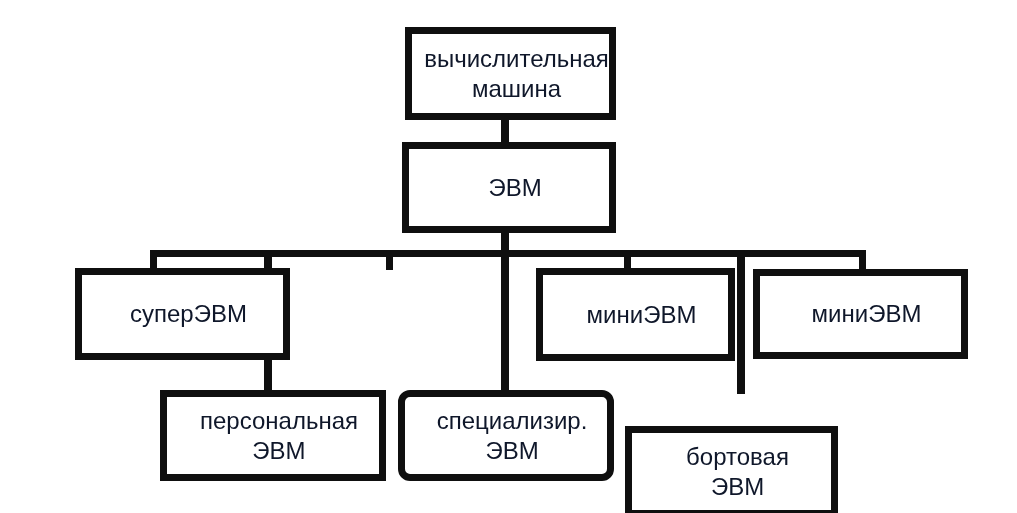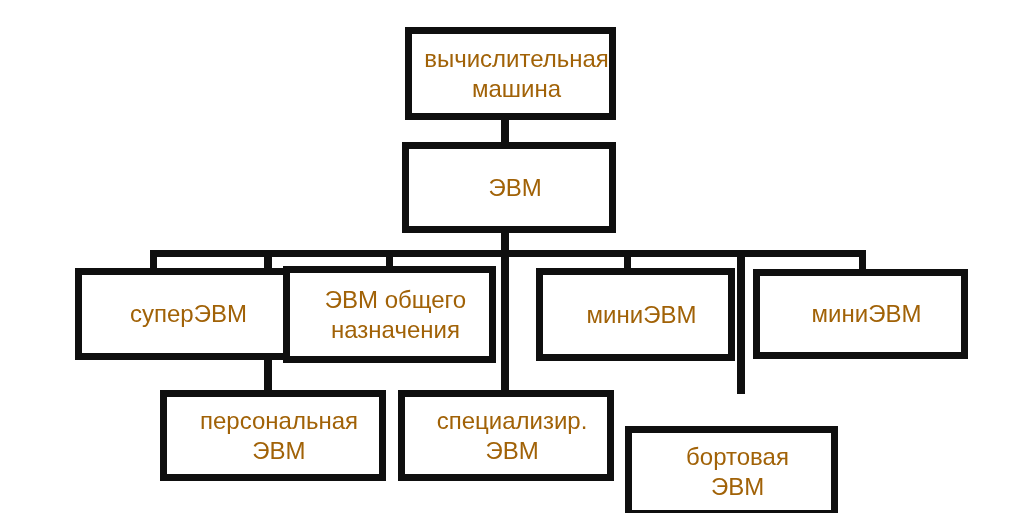--- a/index.html
+++ b/index.html
@@ -19,39 +19,39 @@
     position: absolute;
     box-sizing: border-box;
     border: 7px solid #0f0f0f;
     background: #ffffff;
     display: flex;
     align-items: center;
     justify-content: center;
     text-align: center;
     font-size: 24px;
     line-height: 1.22;
-    color: #a16207;
+    color: #0f172a;
     white-space: pre-line;
     z-index: 2;
     padding-left: 12px;
   }
   .connector {
     position: absolute;
     background: #0f0f0f;
     z-index: 1;
   }
   
   #node-root     { left: 405px; top: 27px;  width: 211px; height: 93px; }
   #node-evm      { left: 402px; top: 142px; width: 214px; height: 91px; }
   #node-super    { left: 43px;  top: 268px; width: 215px; height: 92px; margin-left: 32px; }
   #node-general  { left: 283px; top: 266px; width: 213px; height: 97px; }
   #node-mini     { left: 528px; top: 268px; width: 199px; height: 93px; margin-left: 8px; }
   #node-micro    { left: 753px; top: 269px; width: 215px; height: 90px; }
   #node-personal { left: 160px; top: 390px; width: 226px; height: 91px; }
-  #node-special  { left: 398px; top: 390px; width: 216px; height: 91px; }
+  #node-special  { left: 398px; top: 390px; width: 216px; height: 91px; border-radius: 12px; }
   #node-onboard  { left: 625px; top: 390px; width: 213px; height: 91px; margin-top: 36px; }
   
   #conn-root-evm        { left: 501px; top: 114px; width: 8px;   height: 32px; }
   #conn-evm-bus-special { left: 501px; top: 228px; width: 8px;   height: 166px; }
   #conn-bus             { left: 150px; top: 250px; width: 716px; height: 7px; }
   #conn-stub-super      { left: 150px; top: 250px; width: 7px;   height: 22px; }
   #conn-stub-general    { left: 386px; top: 250px; width: 7px;   height: 20px; }
   #conn-stub-mini       { left: 624px; top: 250px; width: 7px;   height: 20px; }
   #conn-stub-micro      { left: 859px; top: 250px; width: 7px;   height: 23px; }
   #conn-drop-personal   { left: 264px; top: 250px; width: 8px;   height: 144px; }
@@ -69,22 +69,20 @@
   <div class="connector" id="conn-stub-general"></div>
   <div class="connector" id="conn-stub-mini"></div>
   <div class="connector" id="conn-stub-micro"></div>
   <div class="connector" id="conn-drop-personal"></div>
   <div class="connector" id="conn-drop-onboard"></div>
 
   <div class="node" id="node-root">вычислительная
 машина</div>
   <div class="node" id="node-evm">ЭВМ</div>
   <div class="node" id="node-super">суперЭВМ</div>
-  <div class="node" id="node-general">ЭВМ общего
-назначения</div>
   <div class="node" id="node-mini">миниЭВМ</div>
   <div class="node" id="node-micro">миниЭВМ</div>
   <div class="node" id="node-personal">персональная
 ЭВМ</div>
   <div class="node" id="node-special">специализир.
 ЭВМ</div>
   <div class="node" id="node-onboard">бортовая
 ЭВМ</div>
 
 </div>

